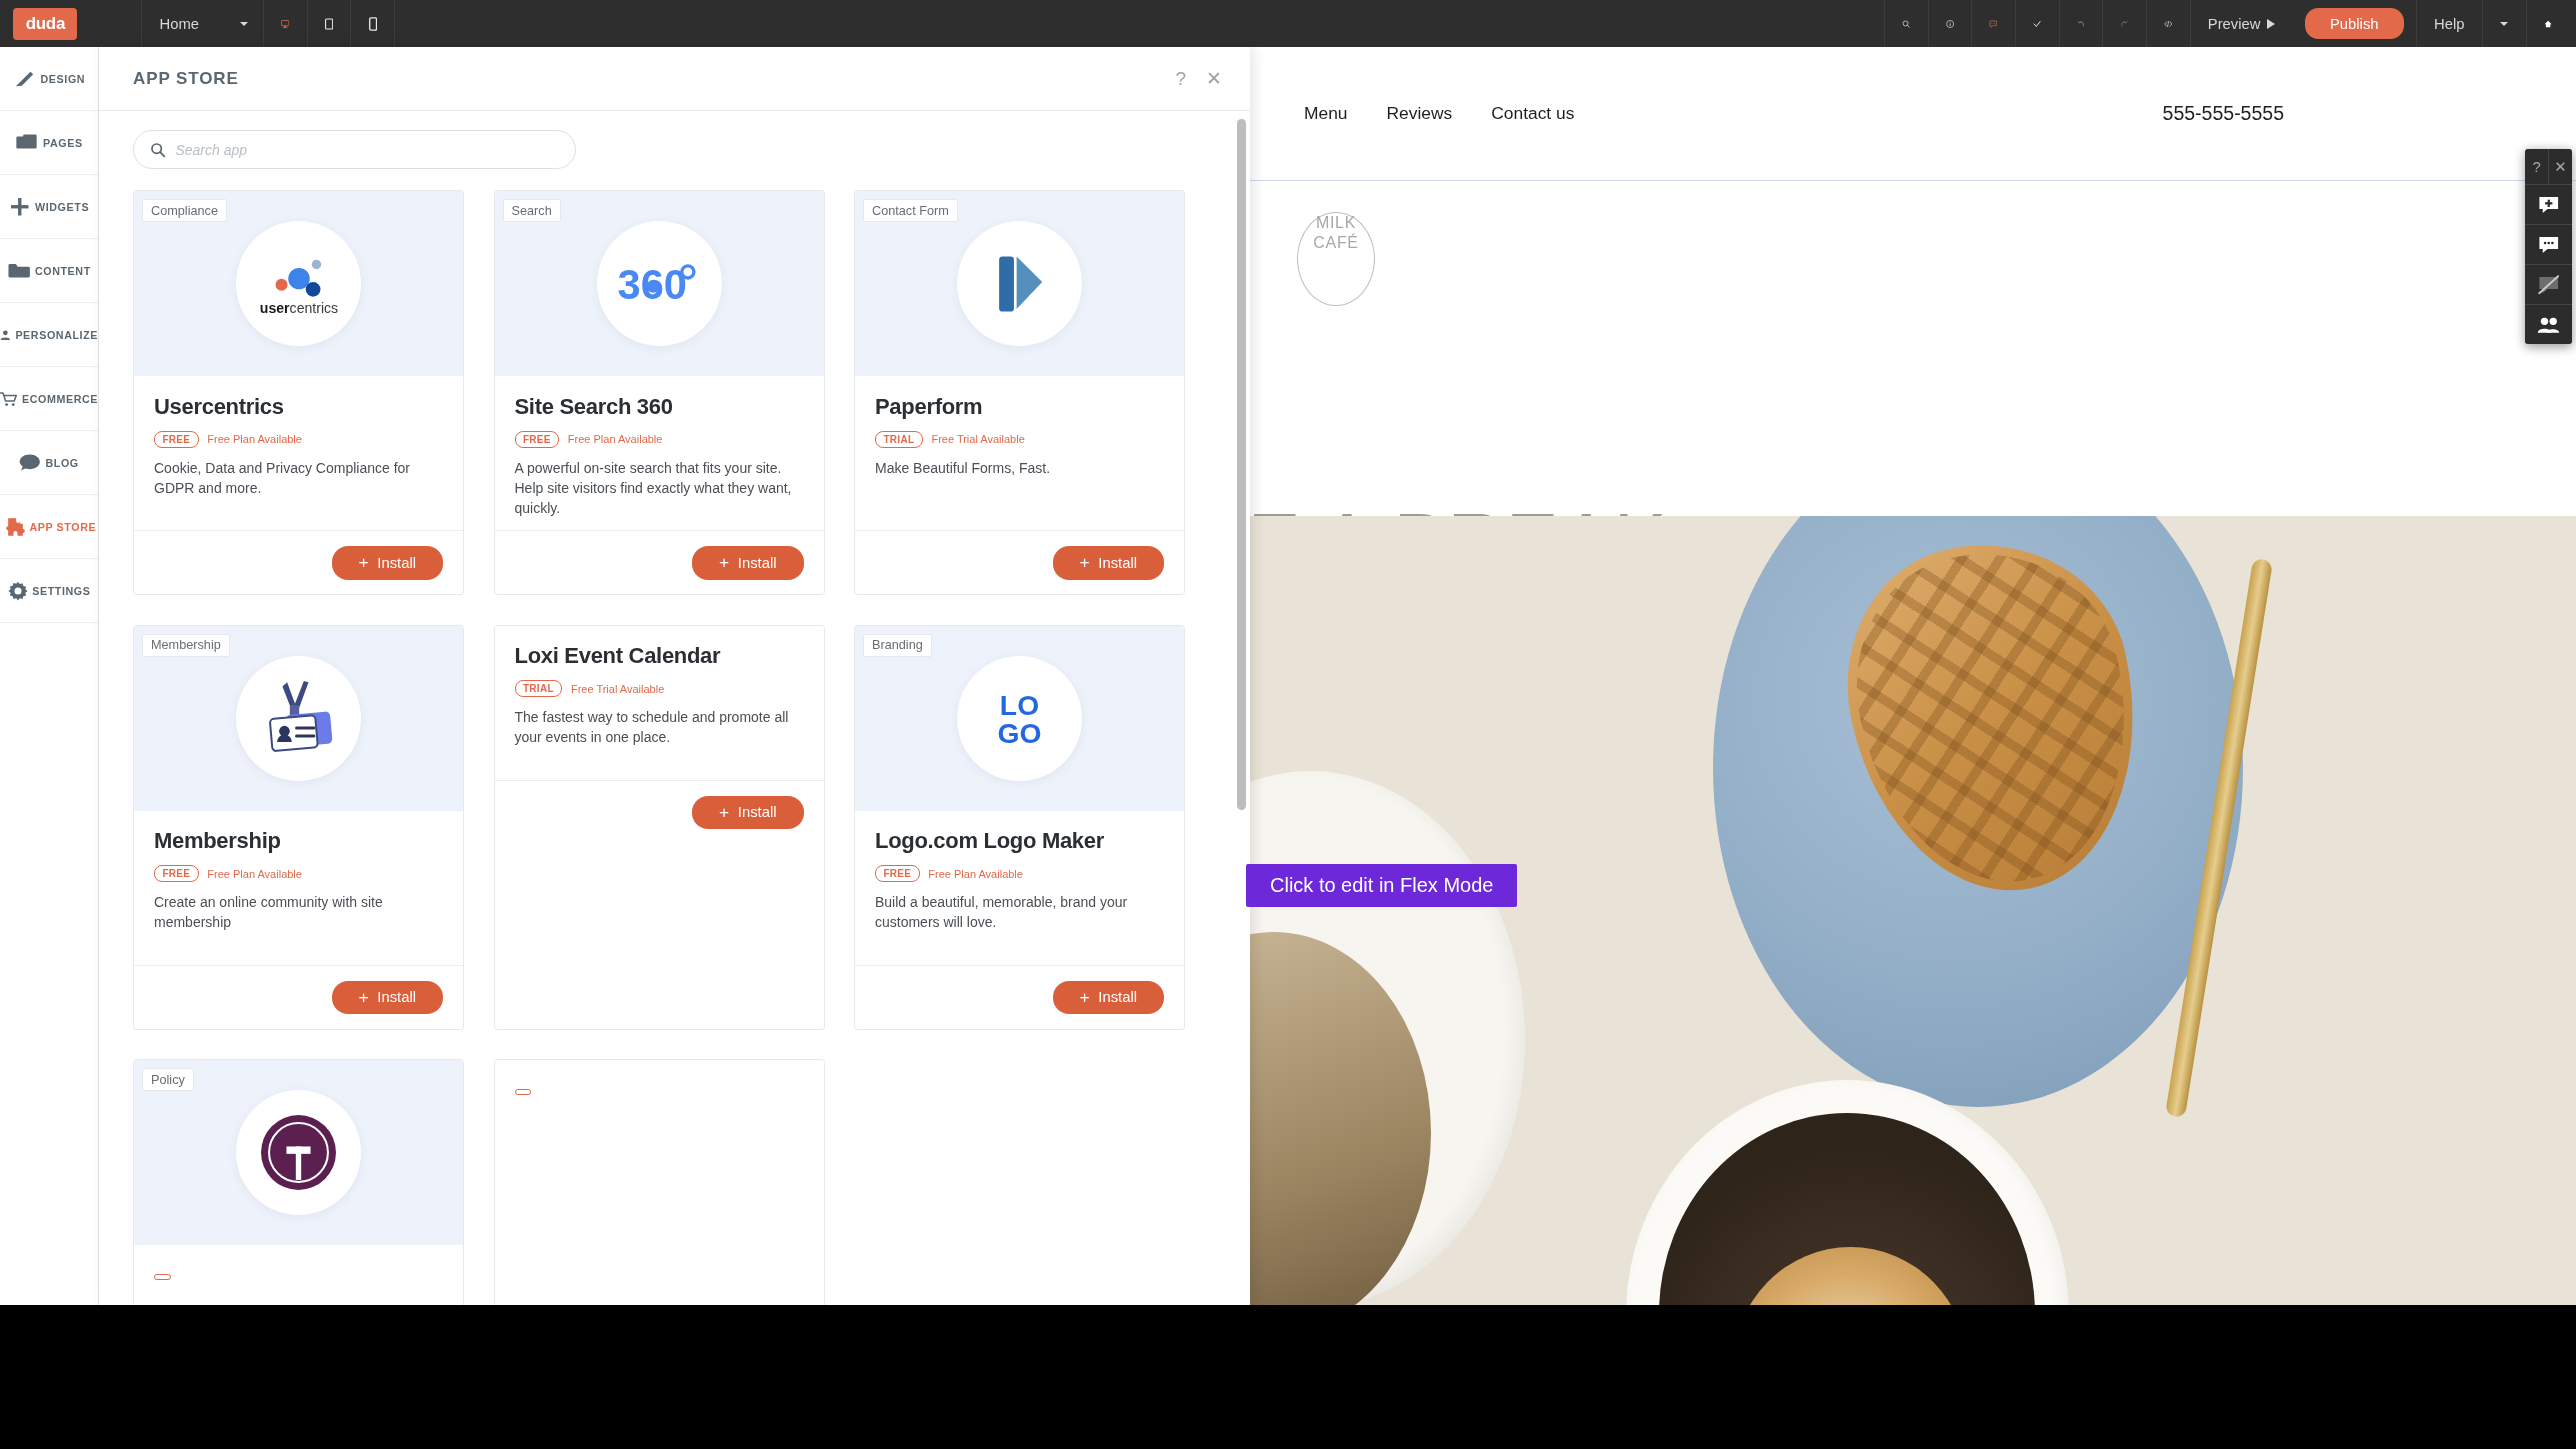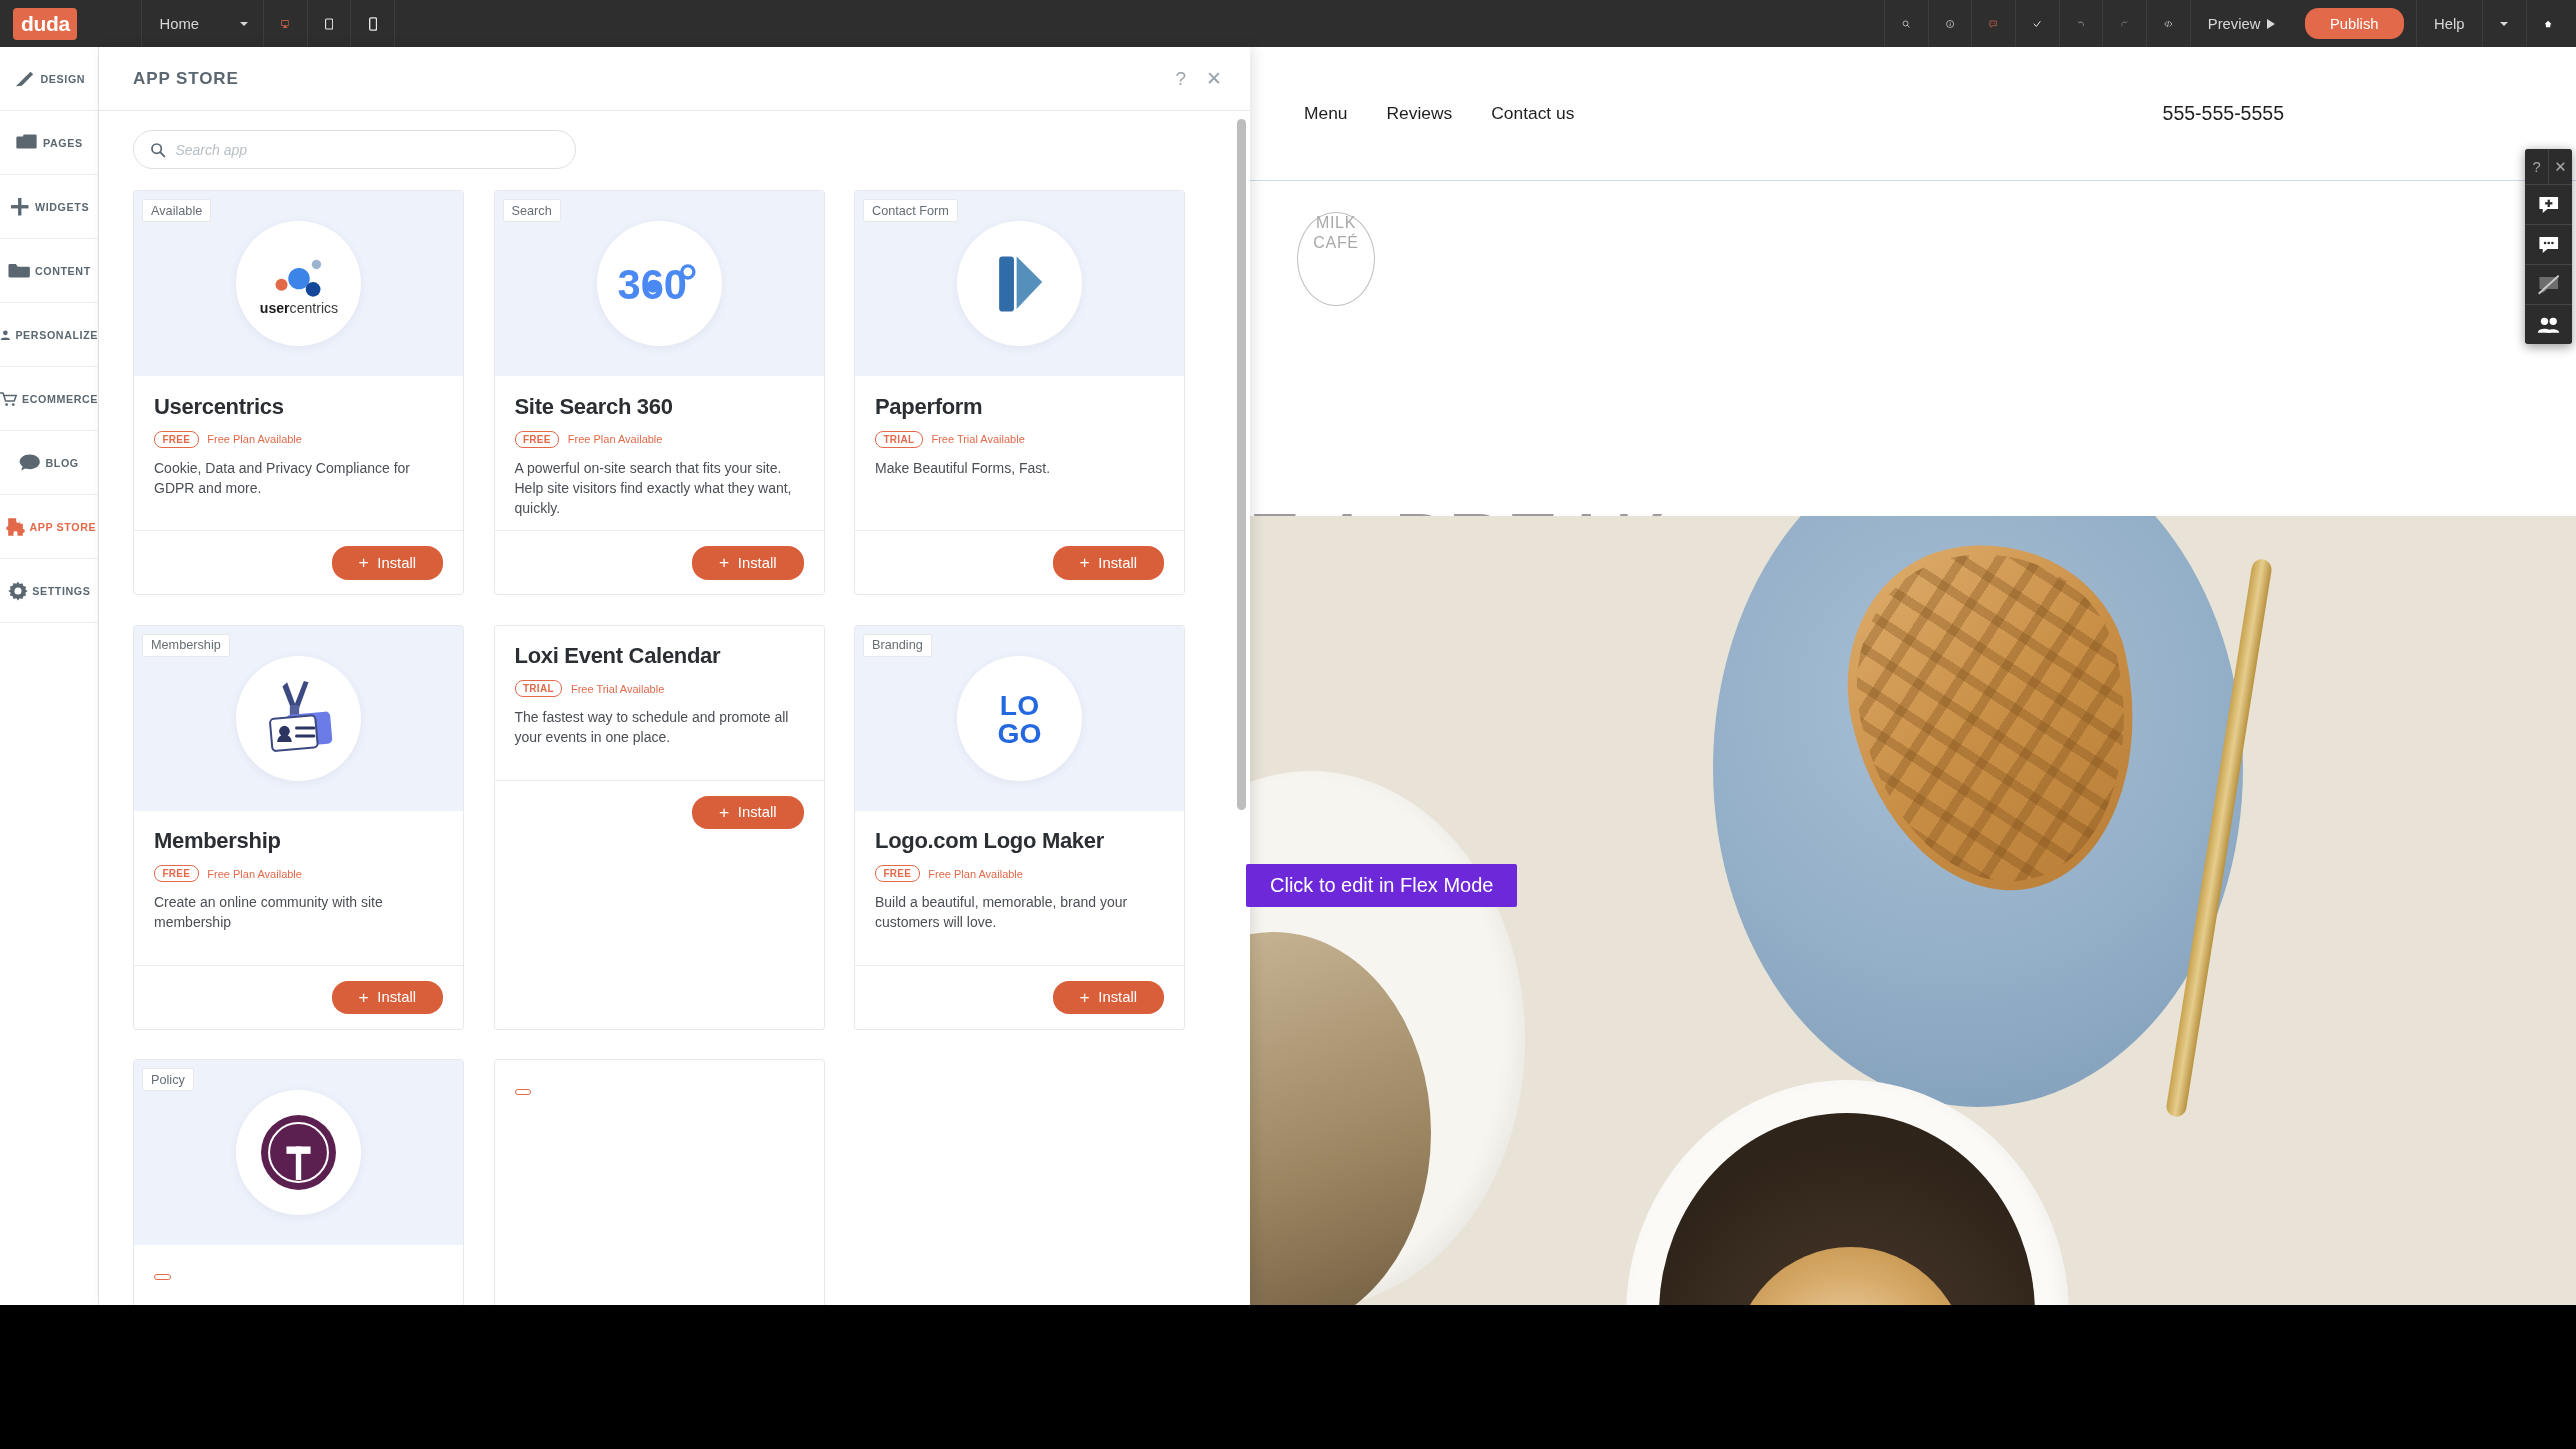--- a/index.html
+++ b/index.html
@@ -14,21 +14,21 @@
   
   #editor { position: absolute; left:0; top:0; width: 2576px; height: 1305px; background:#fff; overflow:hidden; }
 
   
   .topbar {
     position: absolute; left:0; top:0; width:2576px; height:47px;
     background:#2e2e2e; display:flex; align-items:center;
   }
   .logo {
     margin-left: 13.4px; width: 64px; height: 32px; border-radius: 4px;
-    background:#e2694a; color:#fff; font-size:21px; font-weight:bold;
+    background:#e2694a; color:#fff; font-size:17px; font-weight:bold;
     display:flex; align-items:center; justify-content:center; letter-spacing:-0.3px;
   }
   .tb-sep { width:0.7px; height:47px; background:#3c3c3c; }
   .tb-cell {
     height:47px; display:flex; align-items:center; justify-content:center;
     color:#d8d8d8; font-size:14.8px; padding:0 17.4px; cursor:pointer;
   }
   .tb-cell.page { width:121px; justify-content:space-between; padding:0 14.8px 0 17.4px; }
   .tb-icon { width:43px; }
   .tb-icon svg { display:block; }
@@ -423,21 +423,21 @@
             </svg>
         <input type="text" placeholder="Search app" style="">
       </div>
     </div>
 
     <div class="grid-scroll">
       <div class="grid">
 
         <div class="card">
           <div class="card-media">
-            <div class="cat-badge">Available</div>
+            <div class="cat-badge">Compliance</div>
             <div class="logo-circle">
               <svg width="94" height="74" viewBox="0 0 140 110">
                 <circle cx="96" cy="26" r="7" fill="#9db4ce"></circle>
                 <circle cx="70" cy="47" r="16" fill="#3d84e8"></circle>
                 <circle cx="44" cy="56" r="9" fill="#e2694a"></circle>
                 <circle cx="91" cy="63" r="11" fill="#12479a"></circle>
                 <text x="70" y="98" text-anchor="middle" font-family="Liberation Sans, sans-serif" font-size="21" fill="#1b1b1b" font-weight="bold">user<tspan font-weight="normal" fill="#3a3a3a">centrics</tspan></text>
               </svg>
             </div>
           </div>

